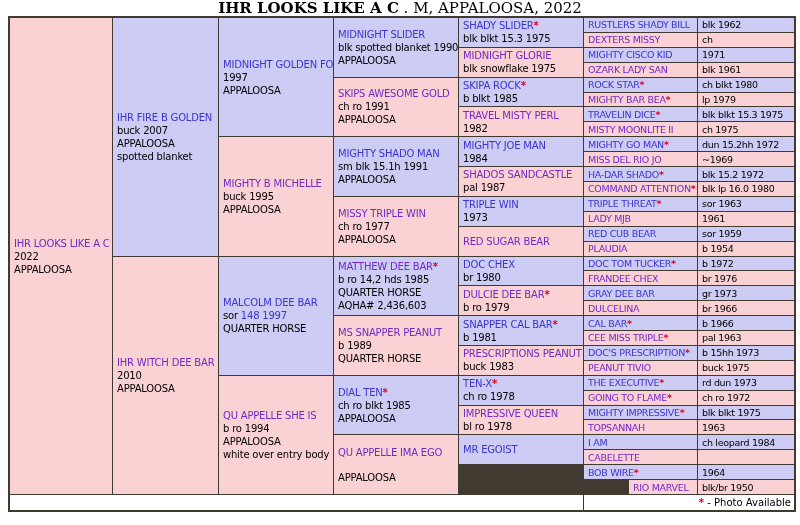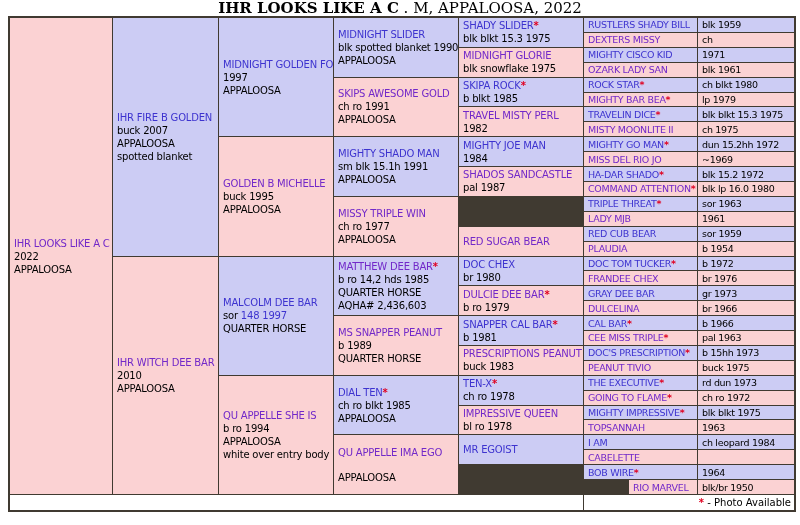--- a/index.html
+++ b/index.html
@@ -61,21 +61,21 @@
       <div class="name"><span style="color: rgb(114, 41, 201);">IHR WITCH DEE BAR</span></div>
       <div class="detail">2010</div>
       <div class="detail">APPALOOSA</div>
     </div>
     <div class="cell m" style="grid-area: 1 / 3 / span 8 / span 1;">
       <div class="name"><span style="color: rgb(61, 51, 207);">MIDNIGHT GOLDEN FOX</span></div>
       <div class="detail">1997</div>
       <div class="detail">APPALOOSA</div>
     </div>
     <div class="cell f" style="grid-area: 9 / 3 / span 8 / span 1;">
-      <div class="name"><span style="color: rgb(114, 41, 201);">GOLDEN B MICHELLE</span></div>
+      <div class="name"><span style="color: rgb(114, 41, 201);">MIGHTY B MICHELLE</span></div>
       <div class="detail">buck 1995</div>
       <div class="detail">APPALOOSA</div>
     </div>
     <div class="cell m" style="grid-area: 17 / 3 / span 8 / span 1;">
       <div class="name"><span style="color: rgb(61, 51, 207);">MALCOLM DEE BAR</span></div>
       <div class="detail"><span>sor </span><span style="color: rgb(61, 51, 207);">148 1997</span></div>
       <div class="detail"><span>QUARTER HORSE</span></div>
     </div>
     <div class="cell f" style="grid-area: 25 / 3 / span 8 / span 1;">
       <div class="name"><span style="color: rgb(114, 41, 201);">QU APPELLE SHE IS</span></div>
@@ -141,20 +141,24 @@
       <div class="detail">1982</div>
     </div>
     <div class="cell m" style="grid-area: 9 / 5 / span 2 / span 1;">
       <div class="name"><span style="color: rgb(61, 51, 207);">MIGHTY JOE MAN</span></div>
       <div class="detail">1984</div>
     </div>
     <div class="cell f" style="grid-area: 11 / 5 / span 2 / span 1;">
       <div class="name"><span style="color: rgb(114, 41, 201);">SHADOS SANDCASTLE</span></div>
       <div class="detail">pal 1987</div>
     </div>
+    <div class="cell m" style="grid-area: 13 / 5 / span 2 / span 1;">
+      <div class="name"><span style="color: rgb(61, 51, 207);">TRIPLE WIN</span></div>
+      <div class="detail">1973</div>
+    </div>
     <div class="cell f" style="grid-area: 15 / 5 / span 2 / span 1;">
       <div class="name"><span style="color: rgb(114, 41, 201);">RED SUGAR BEAR</span></div>
     </div>
     <div class="cell m" style="grid-area: 17 / 5 / span 2 / span 1;">
       <div class="name"><span style="color: rgb(61, 51, 207);">DOC CHEX</span></div>
       <div class="detail">br 1980</div>
     </div>
     <div class="cell f" style="grid-area: 19 / 5 / span 2 / span 1;">
       <div class="name"><span style="color: rgb(114, 41, 201);">DULCIE DEE BAR</span><span class="ast">*</span></div>
       <div class="detail">b ro 1979</div>
@@ -175,21 +179,21 @@
       <div class="name"><span style="color: rgb(114, 41, 201);">IMPRESSIVE QUEEN</span></div>
       <div class="detail">bl ro 1978</div>
     </div>
     <div class="cell m" style="grid-area: 29 / 5 / span 2 / span 1;">
       <div class="name"><span style="color: rgb(61, 51, 207);">MR EGOIST</span></div>
     </div>
     <div class="cell m g6" style="grid-area: 1 / 6 / span 1 / span 1;">
       <div class="name"><span style="color: rgb(61, 51, 207);">RUSTLERS SHADY BILL</span></div>
     </div>
     <div class="cell m g7" style="grid-area: 1 / 7 / span 1 / span 1;">
-      <div class="detail">blk 1959</div>
+      <div class="detail">blk 1962</div>
     </div>
     <div class="cell f g6" style="grid-area: 2 / 6 / span 1 / span 1;">
       <div class="name"><span style="color: rgb(114, 41, 201);">DEXTERS MISSY</span></div>
     </div>
     <div class="cell f g7" style="grid-area: 2 / 7 / span 1 / span 1;">
       <div class="detail">ch</div>
     </div>
     <div class="cell m g6" style="grid-area: 3 / 6 / span 1 / span 1;">
       <div class="name"><span style="color: rgb(61, 51, 207);">MIGHTY CISCO KID</span></div>
     </div>

